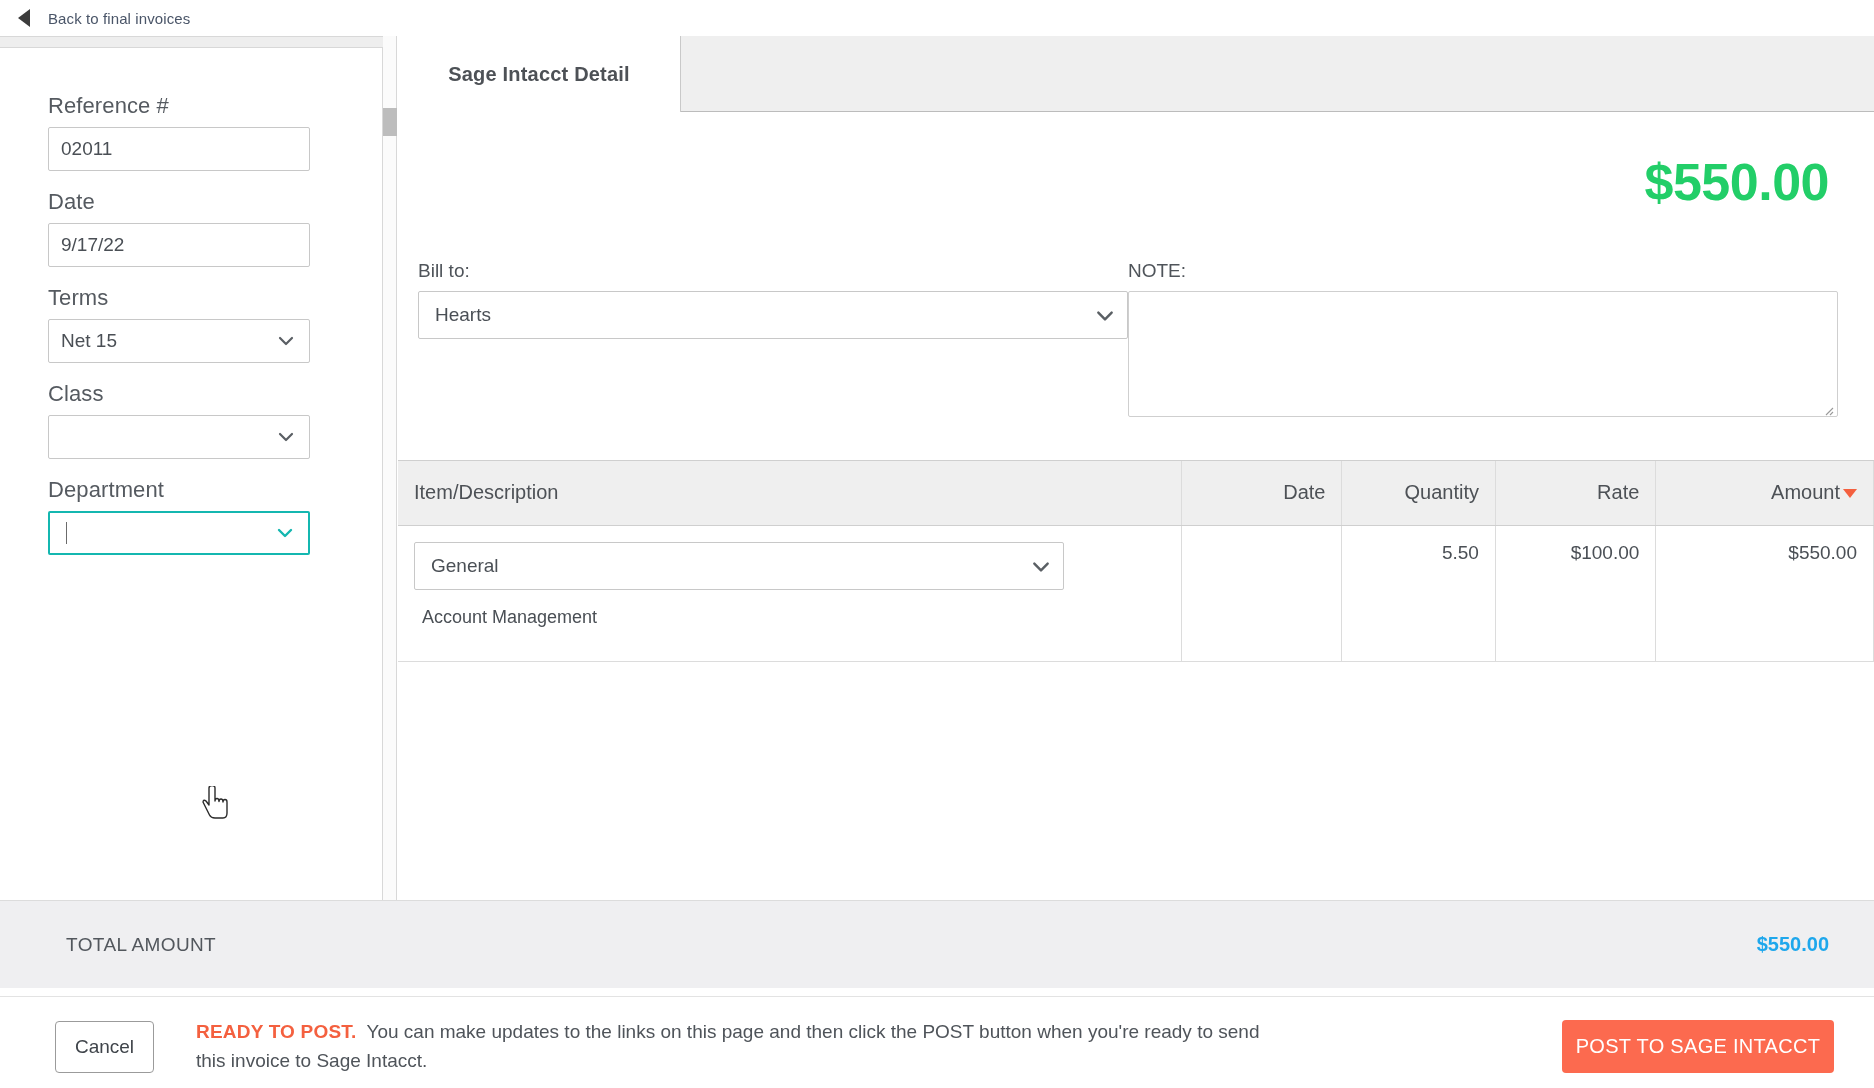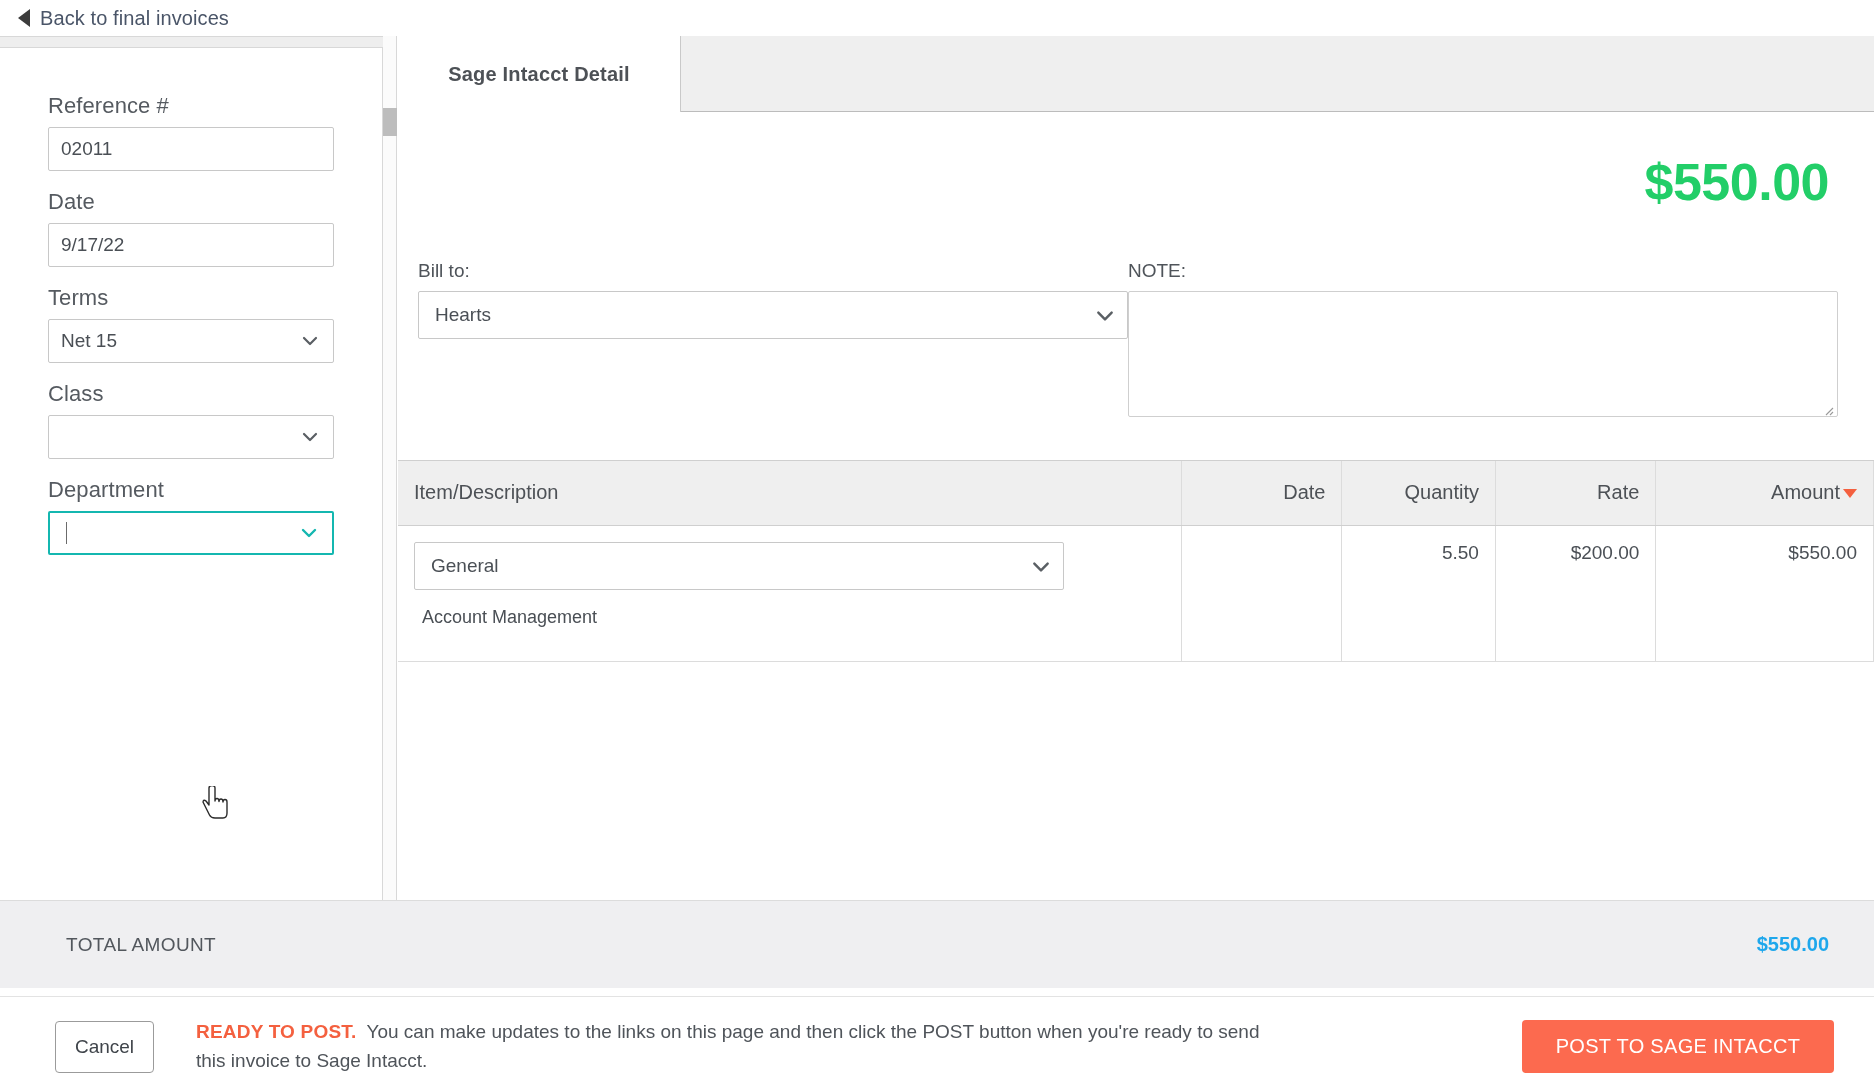--- a/index.html
+++ b/index.html
@@ -30,23 +30,24 @@
     padding-left: 18px;
   }
   .back-arrow {
     width: 0; height: 0;
     border-top: 9px solid transparent;
     border-bottom: 9px solid transparent;
     border-right: 12px solid #3c3c3c;
     margin-right: 10px;
   }
   .back-text {
-    font-size: 20px;
+    font-size: 15px;
     color: #4a5568;
     letter-spacing: .1px;
+    margin-left: 8px;
   }
 
   
   .content {
     position: absolute;
     top: 36px; left: 0;
     width: 1874px;
     height: 864px;
     background: #ffffff;
   }
@@ -77,21 +78,21 @@
 
   .field { margin-bottom: 18px; }
   .field-label {
     font-size: 22px;
     color: #555a60;
     margin-bottom: 8px;
     letter-spacing: .1px;
   }
   .field-box {
     position: relative;
-    width: 286px;
+    width: 262px;
     height: 44px;
     border: 1px solid #c8c8c8;
     border-radius: 2px;
     background: #ffffff;
     display: flex;
     align-items: center;
     padding: 0 12px;
   }
   .field-box .val {
     font-size: 19px;
@@ -390,21 +391,21 @@
     line-height: 1.5;
   }
   .ready {
     color: #f4603f;
     font-weight: bold;
     margin-right: 10px;
     letter-spacing: .2px;
   }
   .post-btn {
     margin-left: auto;
-    width: 312px;
+    width: 272px;
     height: 53px;
     background: #fc6a4f;
     border: none;
     border-radius: 4px;
     color: #ffffff;
     font-size: 20px;
     letter-spacing: .3px;
     display: flex;
     align-items: center;
     justify-content: center;
@@ -545,21 +546,21 @@
                   <span class="chev">
                     <svg width="20" height="20" viewBox="0 0 18 18">
                         <path d="M3 6 L9 12 L15 6" fill="none" stroke="#5a5f64" stroke-width="2.2" stroke-linecap="round" stroke-linejoin="round"></path>
                       </svg>
                   </span>
                 </div>
                 <div class="item-desc">Account Management</div>
               </td>
               <td class="c-num"></td>
               <td class="c-num">5.50</td>
-              <td class="c-num">$200.00</td>
+              <td class="c-num">$100.00</td>
               <td class="c-amt">$550.00</td>
             </tr>
           </tbody>
         </table>
       </div>
 
     </div>
   </div>
 
   <div class="total-bar">

